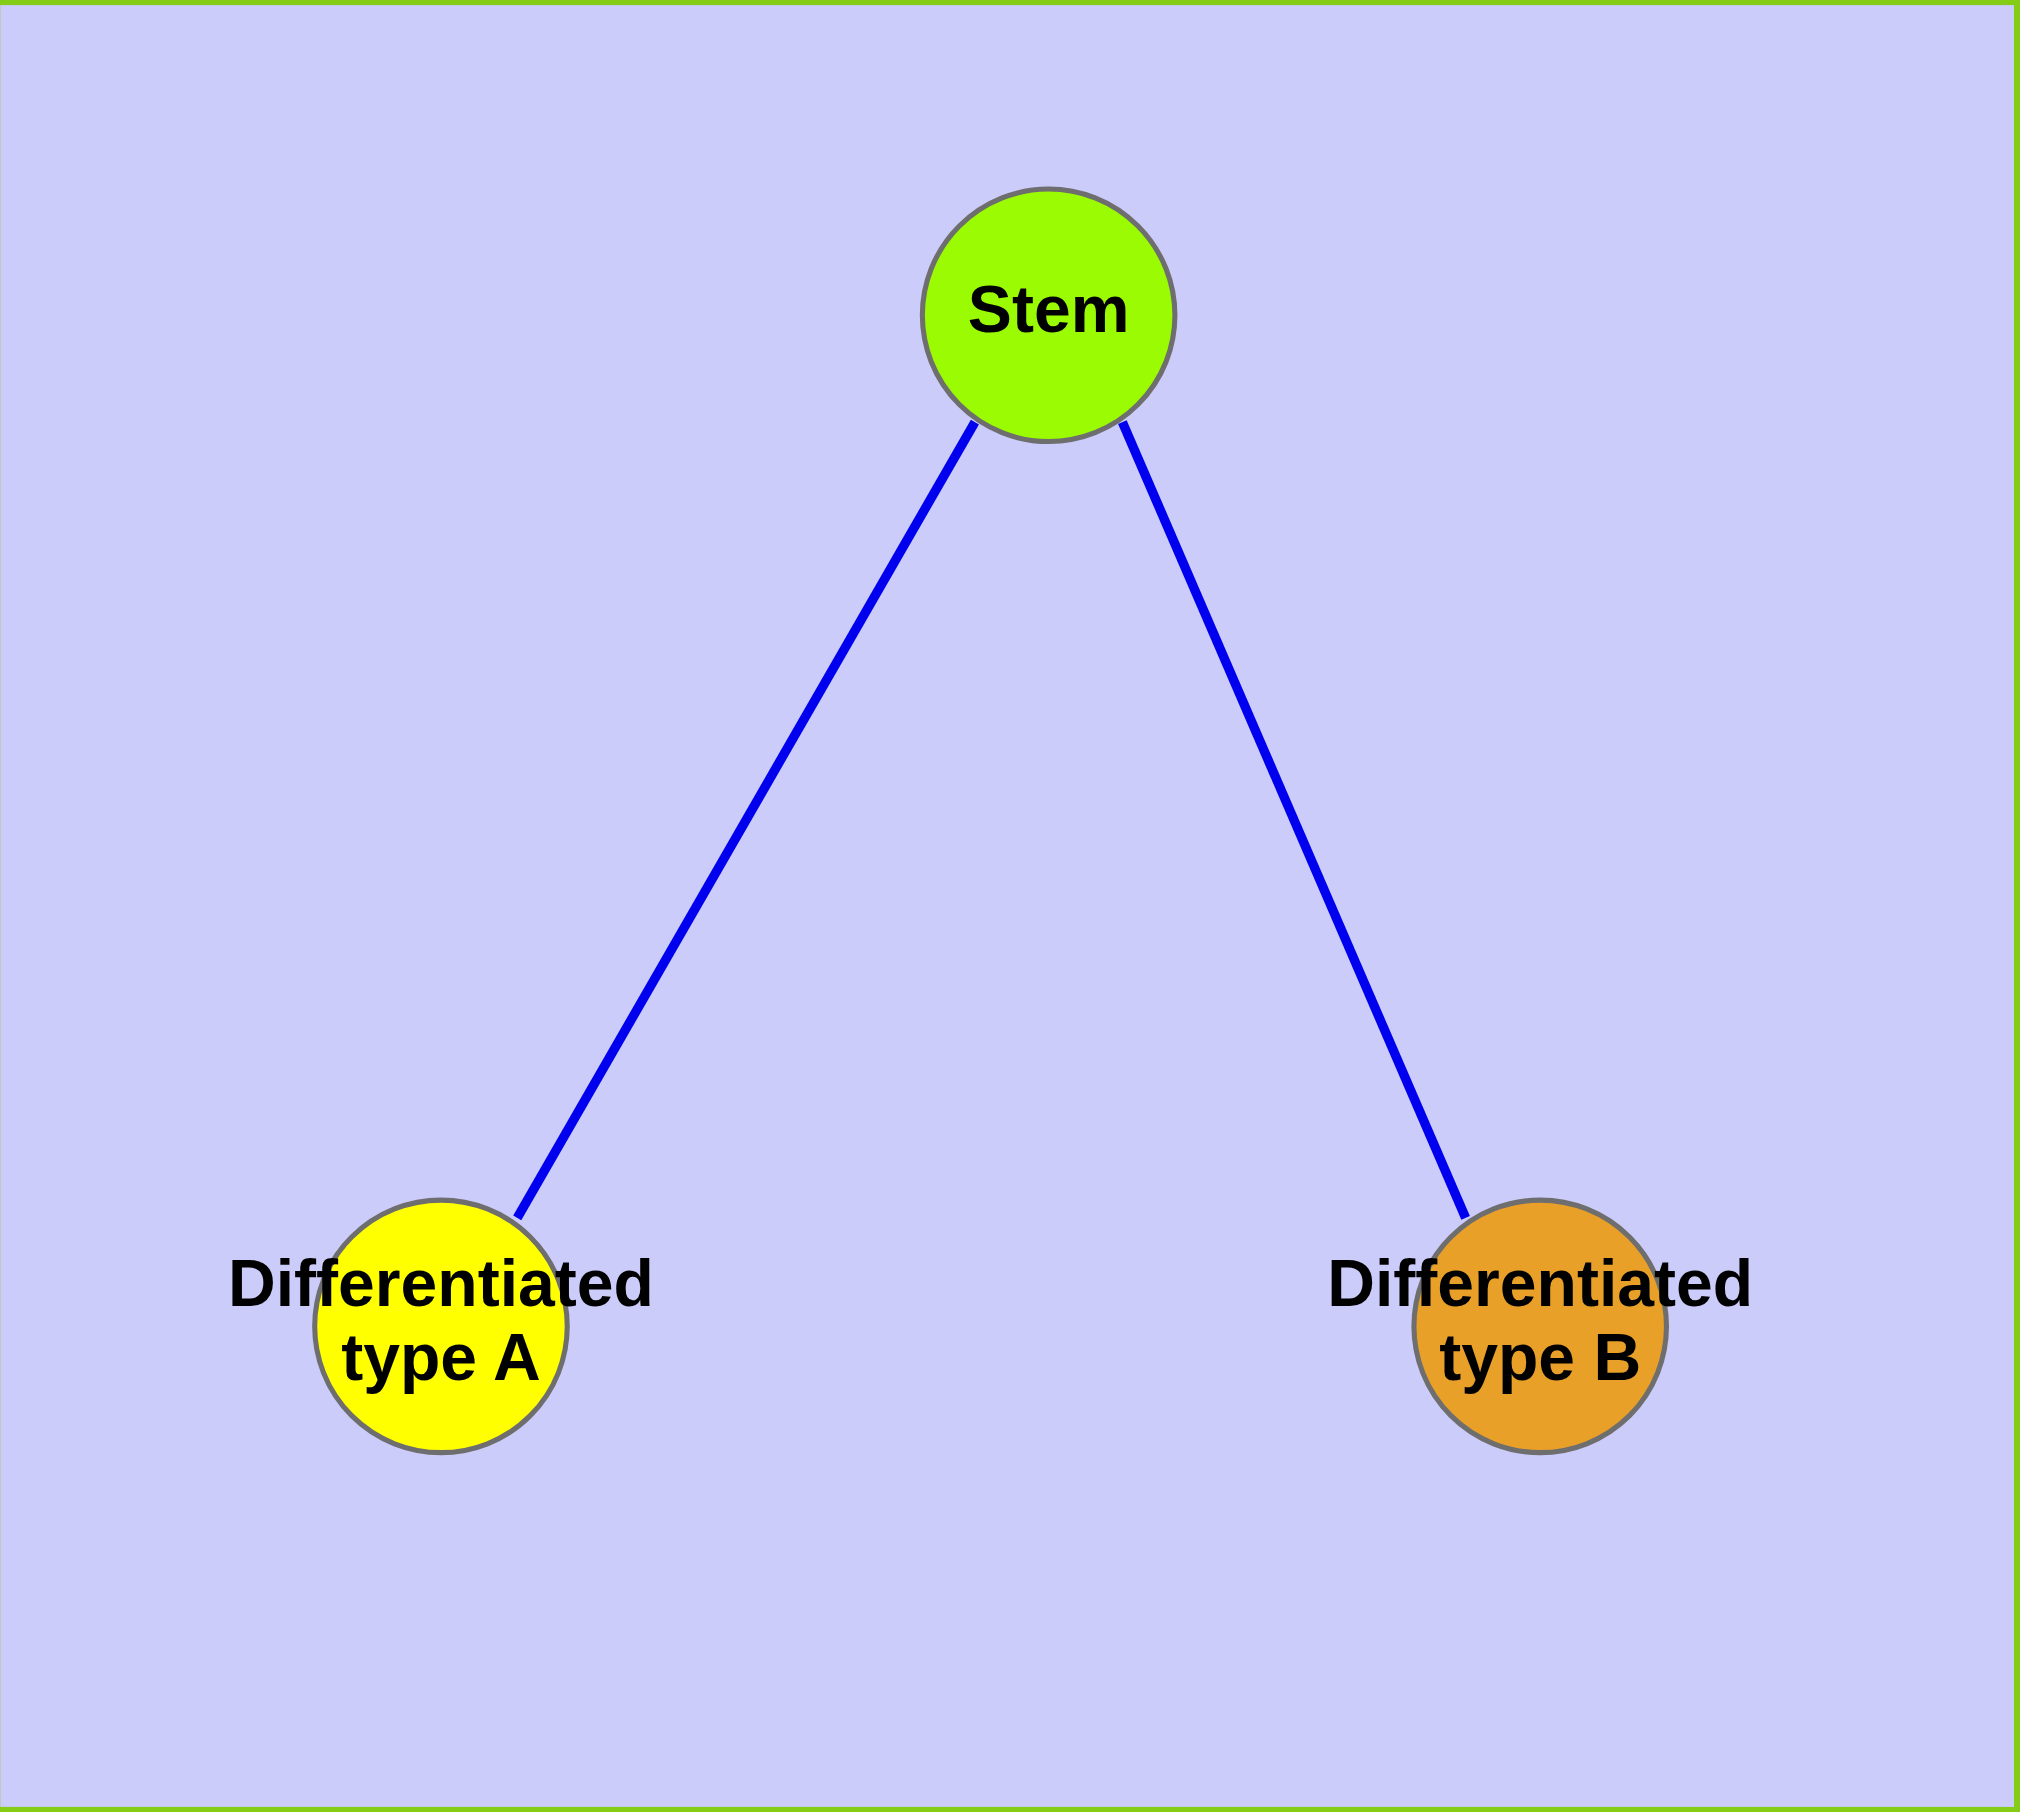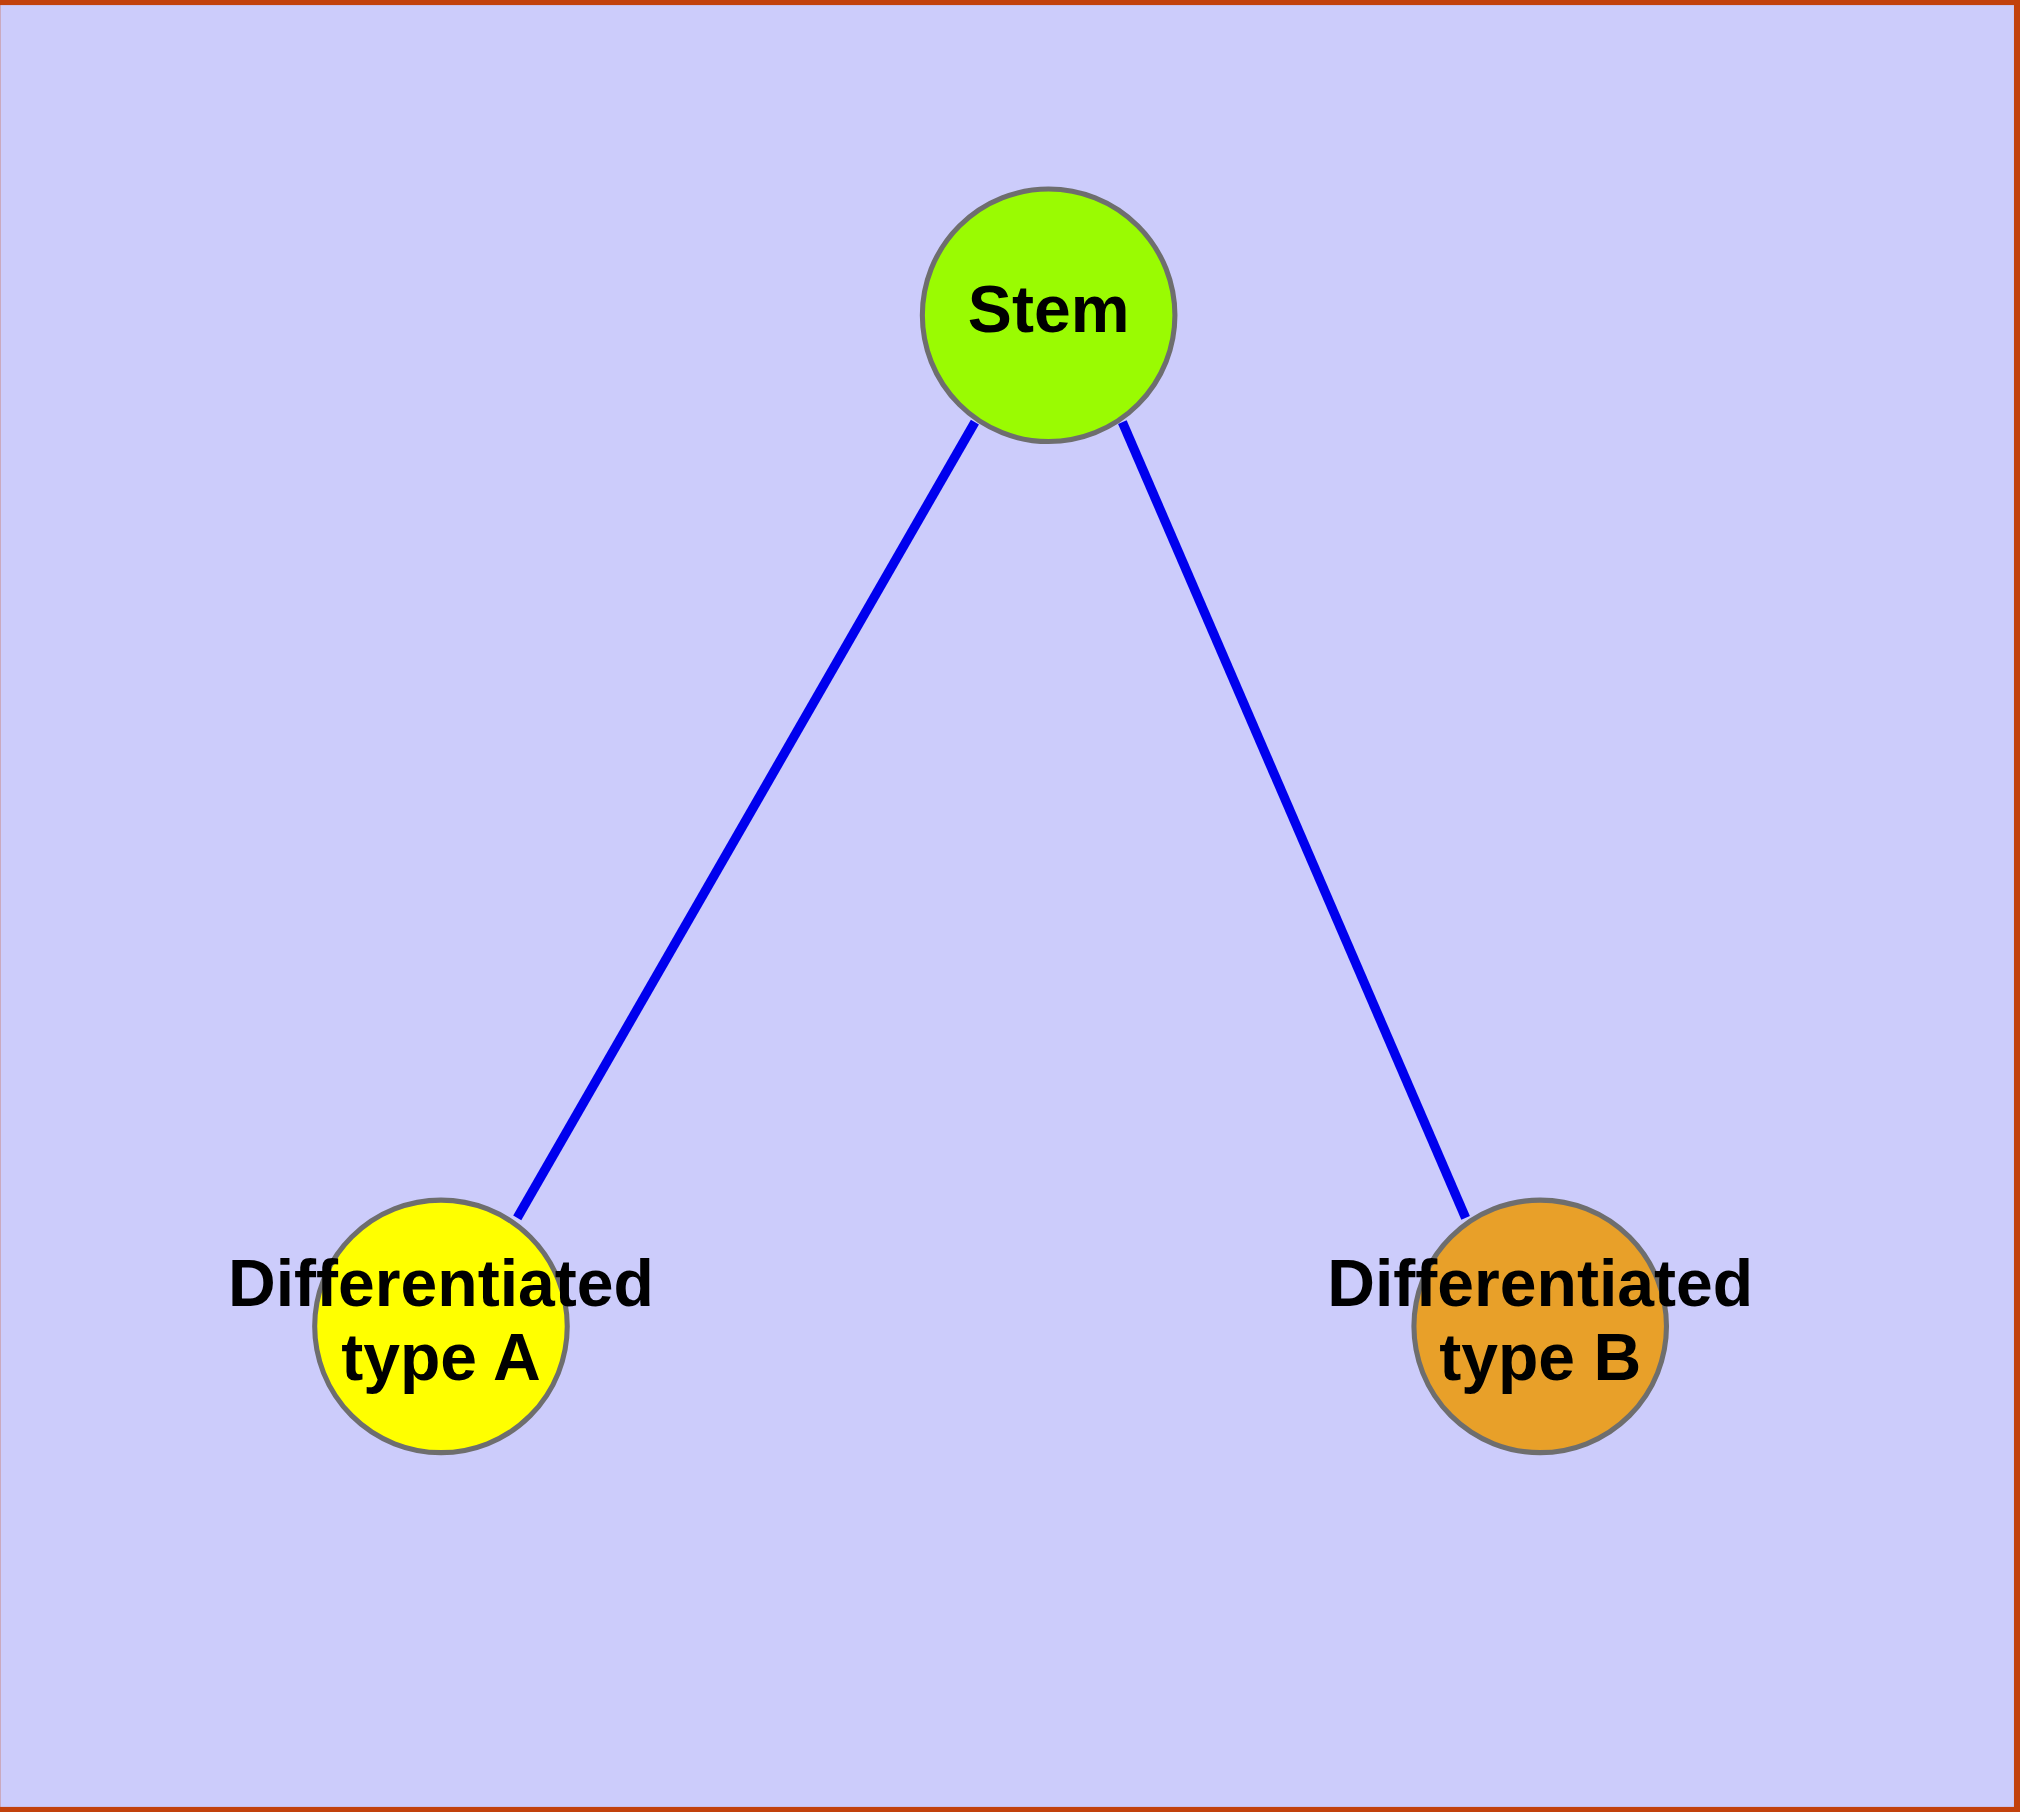--- a/index.html
+++ b/index.html
@@ -13,21 +13,21 @@
     height: 1812px;
     overflow: hidden;
     font-family: "Liberation Sans", "DejaVu Sans", sans-serif;
   }
   #graph-canvas {
     position: absolute;
     left: 0;
     top: 0;
     width: 2021px;
     height: 1812px;
-    background: #c2410c;
+    background: #84cc16;
     text-align: right;
   }
   #graph-svg {
     position: absolute;
     left: 0;
     top: 0;
     display: block;
   }
   .node-label {
     font-family: "Liberation Sans", "DejaVu Sans", sans-serif;

